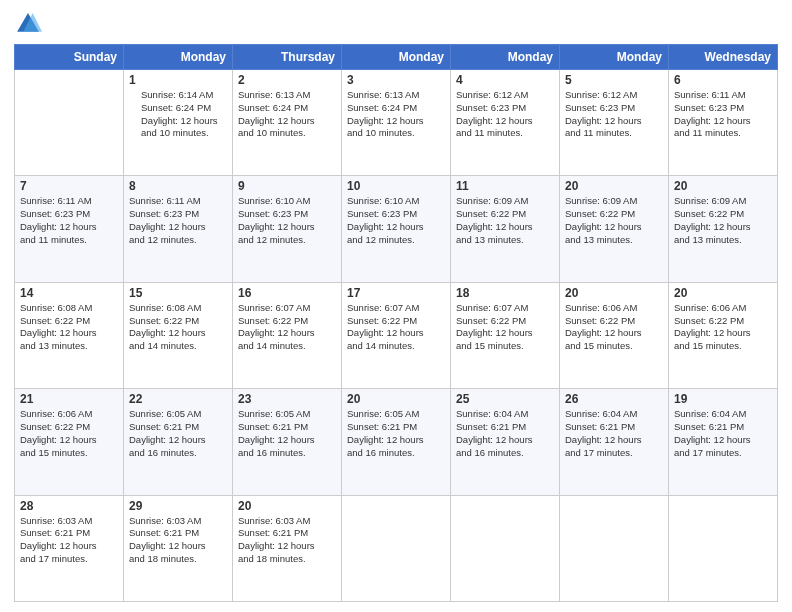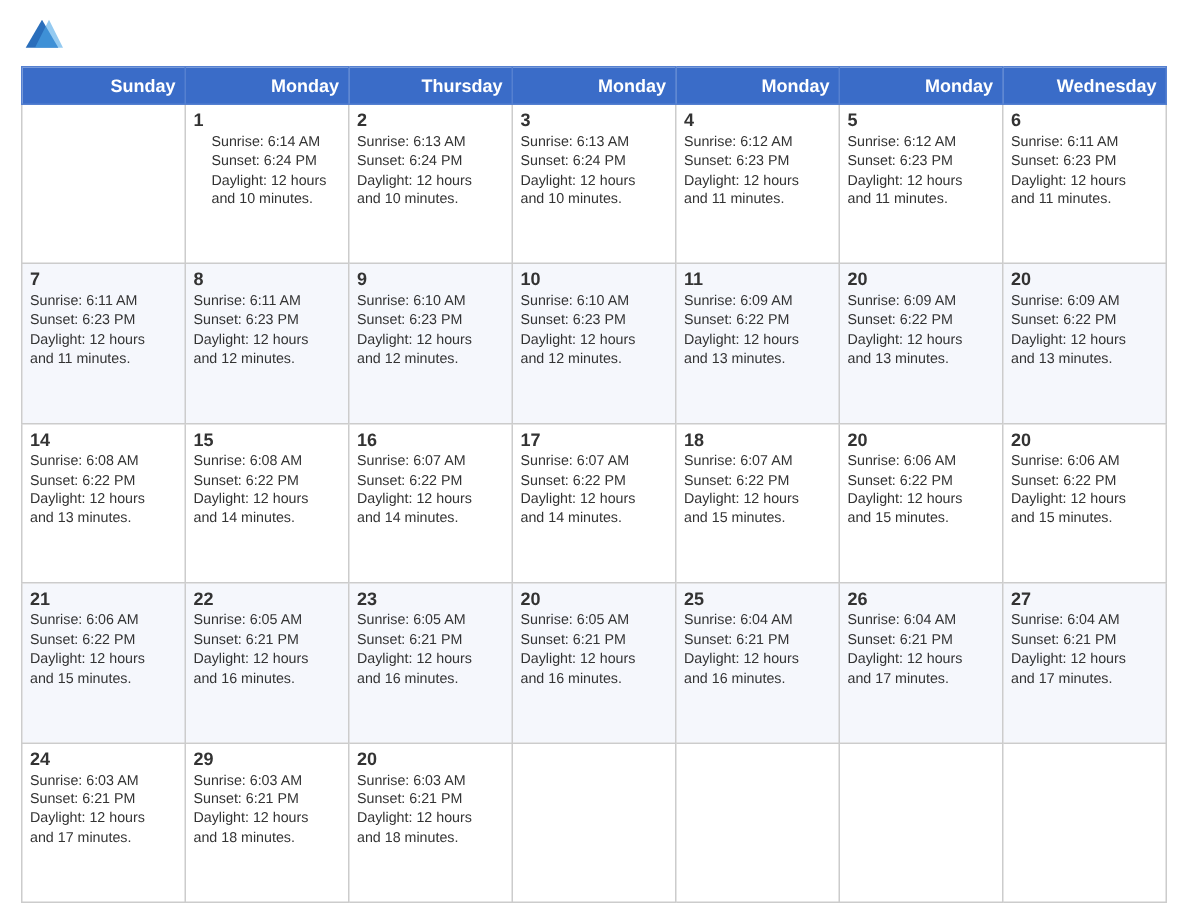--- a/index.html
+++ b/index.html
@@ -327,30 +327,30 @@
 and 16 minutes.</div>
           </td>
           <td>
             <span class="day-num">26</span>
             <div class="day-info" style="white-space: pre-line;">Sunrise: 6:04 AM
 Sunset: 6:21 PM
 Daylight: 12 hours
 and 17 minutes.</div>
           </td>
           <td>
-            <span class="day-num">27</span>
+            <span class="day-num">19</span>
             <div class="day-info" style="white-space: pre-line;">Sunrise: 6:04 AM
 Sunset: 6:21 PM
 Daylight: 12 hours
 and 17 minutes.</div>
           </td>
         </tr>
         <tr>
           <td>
-            <span class="day-num">24</span>
+            <span class="day-num">28</span>
             <div class="day-info" style="white-space: pre-line;">Sunrise: 6:03 AM
 Sunset: 6:21 PM
 Daylight: 12 hours
 and 17 minutes.</div>
           </td>
           <td>
             <span class="day-num">29</span>
             <div class="day-info" style="white-space: pre-line;">Sunrise: 6:03 AM
 Sunset: 6:21 PM
 Daylight: 12 hours

